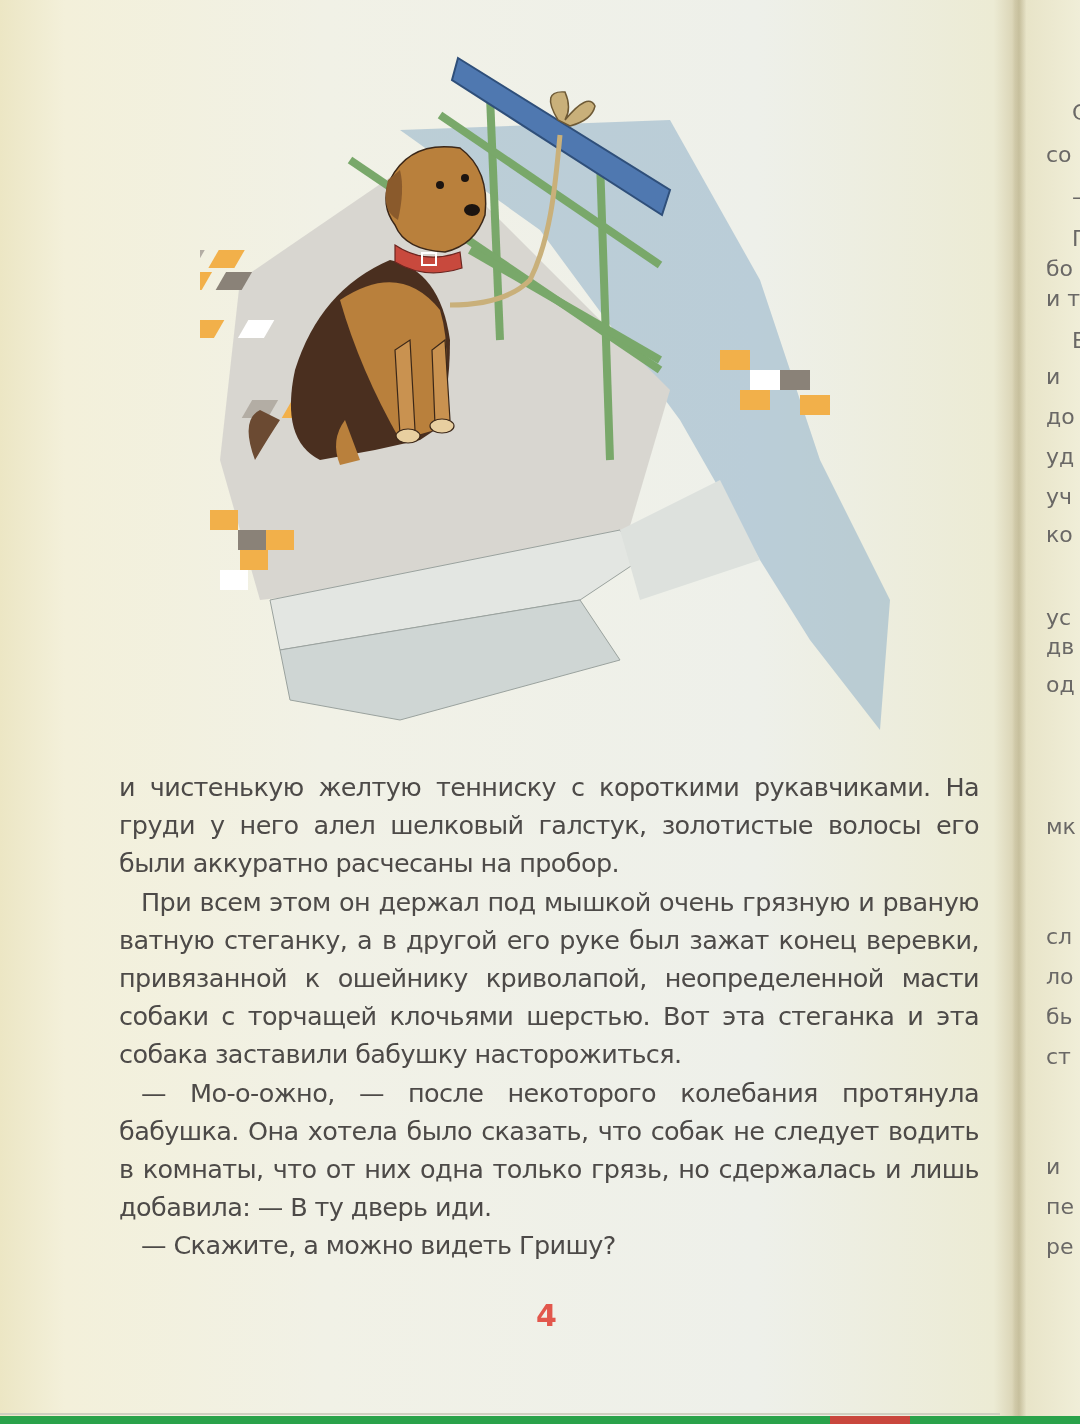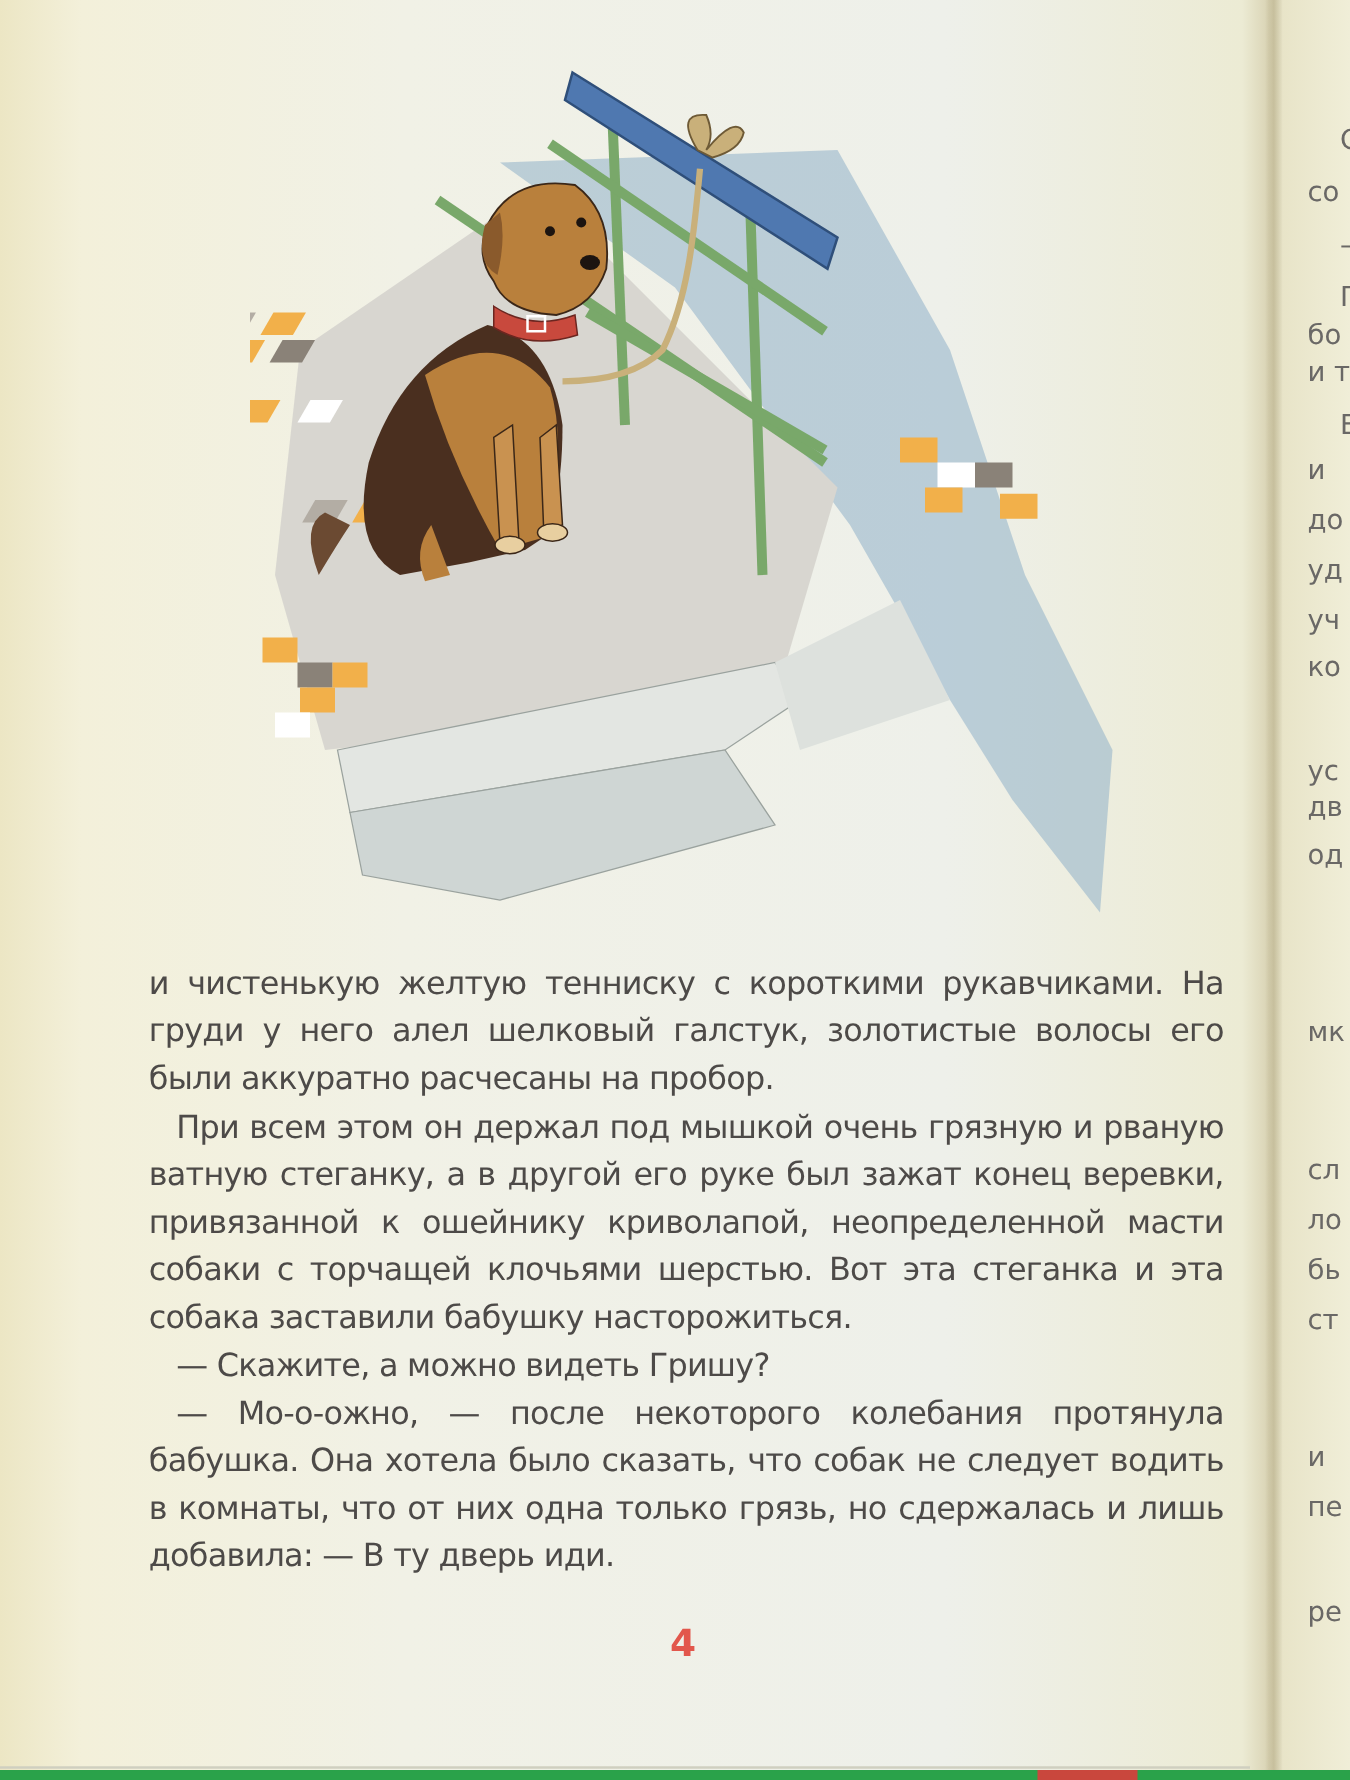--- a/index.html
+++ b/index.html
@@ -103,22 +103,22 @@
       <ellipse cx="272" cy="170" rx="8" ry="6" fill="#1c1410"></ellipse>
 
       <path d="M195 205 Q 225 225 260 212 L262 228 Q 225 240 195 222 Z" fill="#c8493d" stroke="#6b2620" stroke-width="1.2"></path>
       <rect x="222" y="213" width="14" height="12" fill="none" stroke="#ffffff" stroke-width="2"></rect>
     </g>
   </svg>
 
   <div class="text">
     <p>и чистенькую желтую тенниску с короткими рукавчиками. На груди у него алел шелковый галстук, золотистые волосы его были аккуратно расчесаны на пробор.</p>
     <p class="ind">При всем этом он держал под мышкой очень грязную и рваную ватную стеганку, а в другой его руке был зажат конец веревки, привязанной к ошейнику криволапой, неопределенной масти собаки с торчащей клочьями шерстью. Вот эта стеганка и эта собака заставили бабушку насторожиться.</p>
+    <p class="ind">— Мо-о-ожно, — после некоторого колебания протянула бабушка. Она хотела было сказать, что собак не следует водить в комнаты, что от них одна только грязь, но сдержалась и лишь добавила: — В ту дверь иди.</p>
     <p class="ind">— Скажите, а можно видеть Гришу?</p>
-    <p class="ind">— Мо-о-ожно, — после некоторого колебания протянула бабушка. Она хотела было сказать, что собак не следует водить в комнаты, что от них одна только грязь, но сдержалась и лишь добавила: — В ту дверь иди.</p>
   </div>
 
   <div class="page-number">4</div>
 </div>
 
 <div class="gutter"></div>
 
 <div class="next-page" id="next-page">
     <div class="frag ind" style="top: 86px;">С</div>
     <div class="frag" style="top: 128px;">со</div>
@@ -135,19 +135,19 @@
     <div class="frag" style="top: 546px; margin-top: 45px;">ус</div>
     <div class="frag" style="top: 620px;">дв</div>
     <div class="frag" style="top: 658px;">од</div>
     <div class="frag" style="top: 800px;">мк</div>
     <div class="frag" style="top: 910px;">сл</div>
     <div class="frag" style="top: 950px;">ло</div>
     <div class="frag" style="top: 990px;">бь</div>
     <div class="frag" style="top: 1030px; text-align: right;">ст</div>
     <div class="frag" style="top: 1140px;">и</div>
     <div class="frag" style="top: 1180px;">пе</div>
-    <div class="frag" style="top: 1220px; margin-top: 44px;">ре</div>
+    <div class="frag" style="top: 1220px;">ре</div>
   </div>
 
 <div class="bottom-line"></div>
 <div class="bottom-band">
   <div class="red"></div>
 </div>
 
 </body></html>

